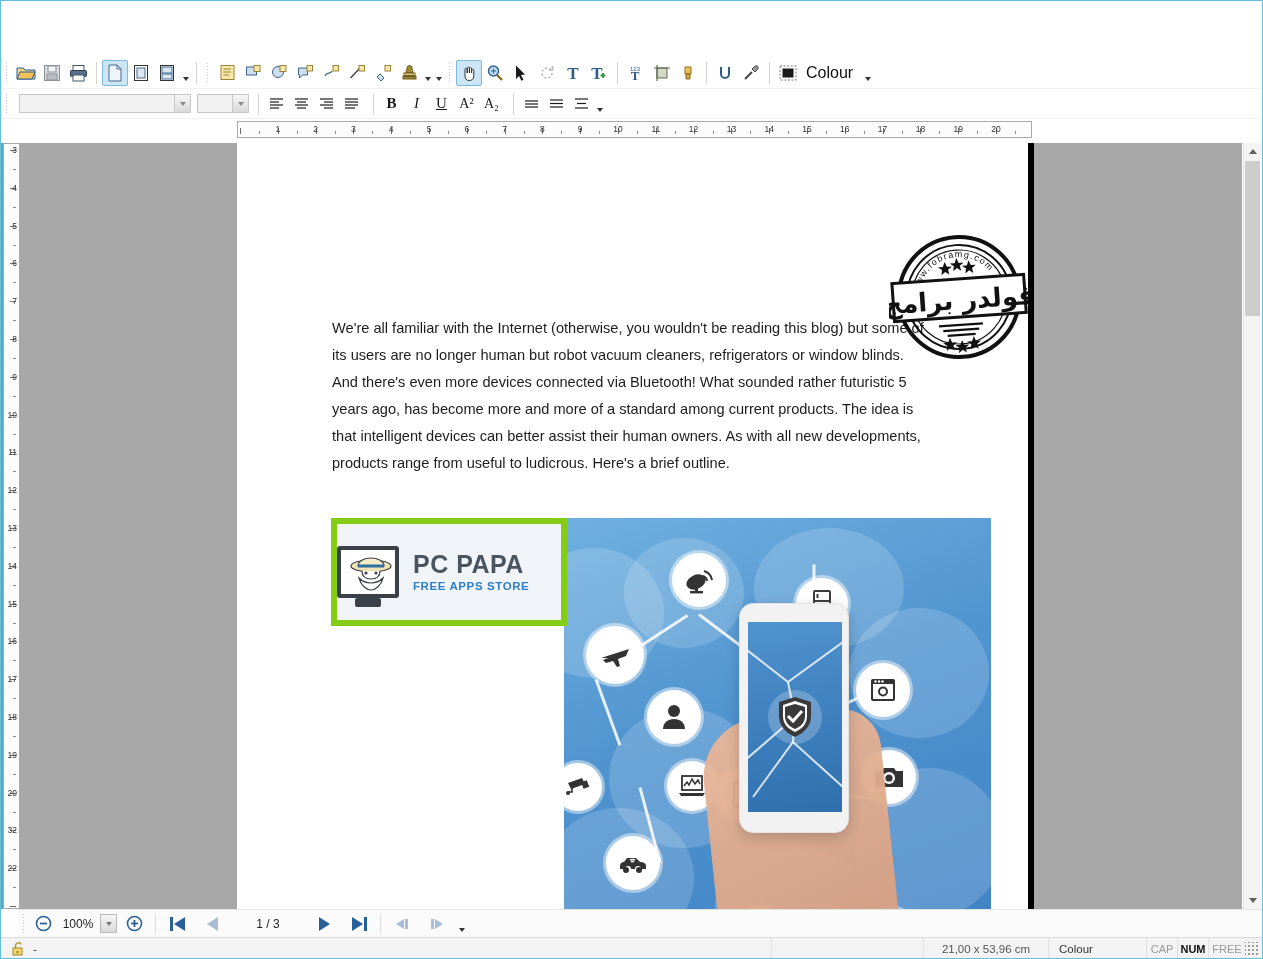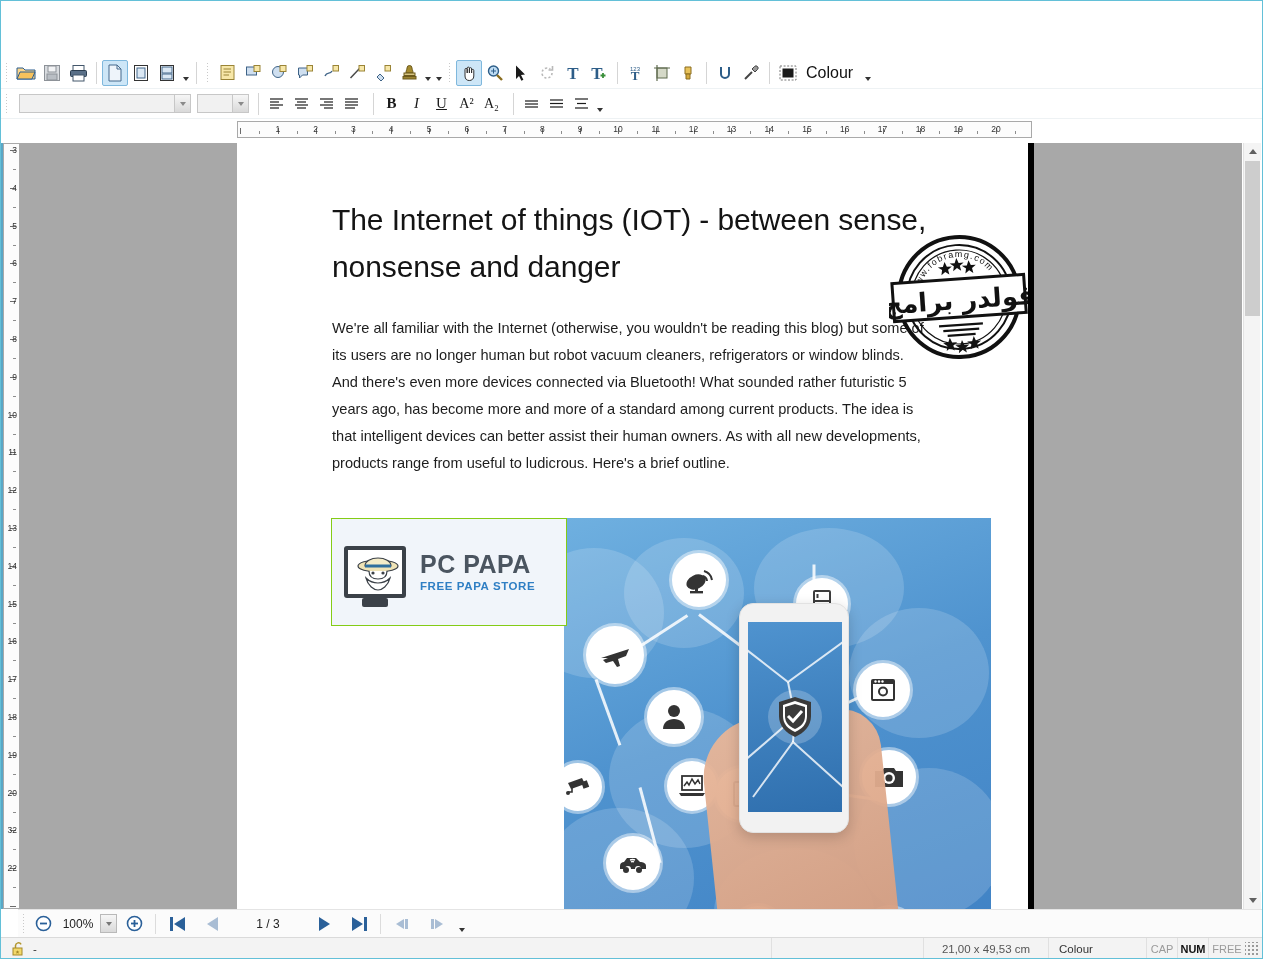--- a/index.html
+++ b/index.html
@@ -176,22 +176,22 @@
   }
   .hand{
     position:absolute;left:146px;top:196px;width:180px;height:244px;
     background:linear-gradient(160deg,#e8b79a,#d79d7e);
     border-radius:60px 40px 20px 20px; transform:rotate(-6deg);
     opacity:.95;
   }
   
   .pcpapa{
     position:absolute;left:0;top:0;width:236px;height:108px;
-    background:#f1f5fa;border:1px solid #84cc16;
-    display:flex;align-items:center;padding-left:12px;
+    background:#f1f5fa;border:6px solid #84cc16;
+    display:flex;align-items:center;
   }
   .pcpapa .mon{
     width:62px;height:52px;border:4px solid #3b4148;border-radius:3px;
     background:#fff;position:relative;flex:0 0 auto;
   }
   .pcpapa .mon:after{
     content:"";position:absolute;left:50%;bottom:-13px;transform:translateX(-50%);
     width:26px;height:9px;background:#3b4148;border-radius:2px;
   }
   .pcpapa .mon .face{
@@ -687,21 +687,20 @@
       <span class="num" style="top: 573px;">18</span>
       <span class="num" style="top: 610.8px;">19</span>
       <span class="num" style="top: 648.6px;">20</span>
       <span class="num" style="top: 686.4px;">32</span>
       <span class="num" style="top: 724.2px;">22</span>
     </div>
 
   <div class="docarea">
     <div class="page">
 
-      <div class="doc-title">The Internet of things (IOT) - between sense, nonsense and danger</div>
 
       <div class="doc-para">We're all familiar with the Internet (otherwise, you wouldn't be reading this blog) but some of its users are no longer human but robot vacuum cleaners, refrigerators or window blinds. And there's even more devices connected via Bluetooth! What sounded rather futuristic 5 years ago, has become more and more of a standard among current products. The idea is that intelligent devices can better assist their human owners. As with all new developments, products range from useful to ludicrous. Here's a brief outline.</div>
 
       <div class="stamp">
         <svg width="140" height="128" viewBox="0 0 140 128">
           <g transform="rotate(-4 70 64)">
             <circle cx="70" cy="64" r="60" fill="none" stroke="#111" stroke-width="4"></circle>
             <circle cx="70" cy="64" r="52" fill="none" stroke="#111" stroke-width="2"></circle>
             <circle cx="70" cy="64" r="47" fill="none" stroke="#111" stroke-width="1.2"></circle>
             <path id="arcTop" d="M 30 64 A 40 40 0 0 1 110 64" fill="none"></path>
@@ -874,21 +873,21 @@
                 <rect x="13" y="11.5" width="26" height="3" fill="#2f6f9e"></rect>
                 <path d="M17 18c0 5 3 8 9 8s9-3 9-8" fill="#fff" stroke="#3b4148" stroke-width="1.2"></path>
                 <path d="M14 25c2 8 8 12 12 12s10-4 12-12c-4 4-8 5-12 5s-8-1-12-5z" fill="#fff" stroke="#3b4148" stroke-width="1.2"></path>
                 <circle cx="21" cy="20" r="1.6" fill="#3b4148"></circle>
                   <circle cx="31" cy="20" r="1.6" fill="#3b4148"></circle>
               </svg>
             </div>
           </div>
           <div class="txt">
             <div class="t1">PC PAPA</div>
-            <div class="t2">FREE PAPA STORE</div>
+            <div class="t2">FREE APPS STORE</div>
           </div>
         </div>
 
       </div>
     </div>
     <div class="page-shadow"></div>
   </div>
 
   <div class="vscroll">
     <div class="sb-btn">
@@ -955,21 +954,21 @@
     <div class="lock-ico">
       <svg width="16" height="16" viewBox="0 0 16 16">
         <path d="M4.5 7V4.6a3 3 0 015.6-1.3" fill="none" stroke="#b2962e" stroke-width="1.5"></path>
         <rect x="2" y="7" width="9" height="7" fill="#f2d96b" stroke="#a5892a"></rect>
         <path d="M6.5 9.2l.6 1.2 1.3.1-1 .9.3 1.3-1.2-.7-1.2.7.3-1.3-1-.9 1.3-.1z" fill="#a5892a"></path>
       </svg>
     </div>
     <div style="font-size:11.5px;color:#333;flex:0 0 auto;">-</div>
     <div class="st-grow" style="margin-left:10px;"></div>
     <div class="st-cell" style="width:152px;"></div>
-    <div class="st-cell" style="width:125px;justify-content:center;color:#555;">21,00 x 49,53 cm</div>
+    <div class="st-cell" style="width:125px;justify-content:center;color:#555;">21,00 x 53,96 cm</div>
     <div class="st-cell" style="width:98px;">Colour</div>
     <div class="st-cell st-ind off">CAP</div>
     <div class="st-cell st-ind on">NUM</div>
     <div class="st-cell st-ind off" style="width:36px;border-right:none;">FREE</div>
     <div class="grip-dots"></div>
   </div>
 
 </div>
 
 </body></html>

